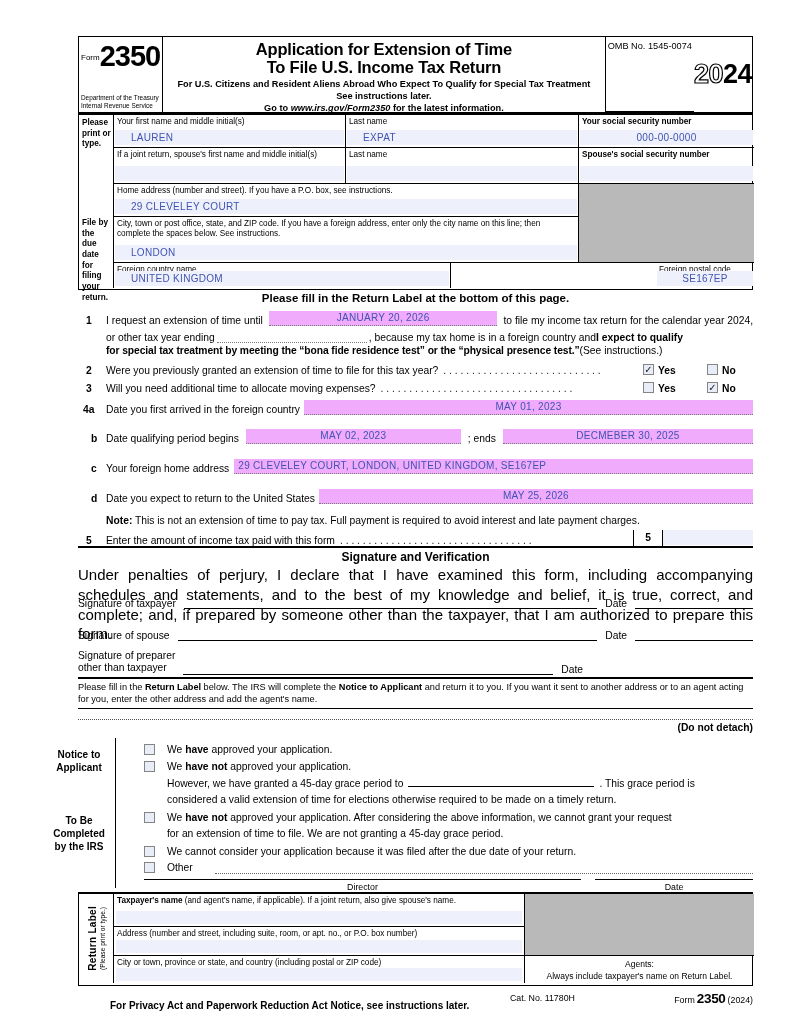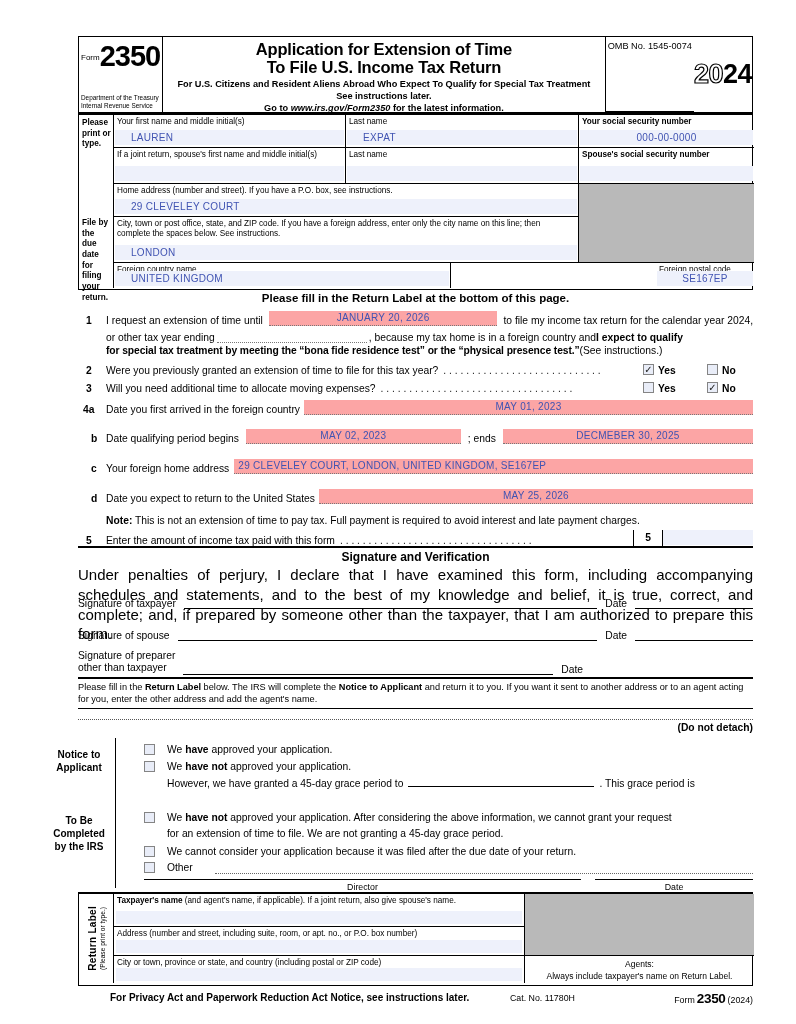--- a/index.html
+++ b/index.html
@@ -42,21 +42,21 @@
 
   
   .banner { left: 78px; top: 292px; width: 675px; text-align: center; font-size: 11.5px; font-weight: bold; }
 
   
   .lines { left: 78px; top: 309px; width: 675px; height: 237px; font-size: 10.3px; }
   .lrow { position: absolute; left: 0; right: 0; display: flex; align-items: flex-end; }
   .num { flex: 0 0 28px; font-weight: bold; padding-left: 8px; }
   .num4a { padding-left: 5px; } .numsub { padding-left: 13px; }
   .ind { margin-left: 28px; }
-  .ffield { background: #fca5a5; border-bottom: 1px dotted #777; color: #4053b2; font-size: 10px;
+  .ffield { background: #f0abfc; border-bottom: 1px dotted #777; color: #4053b2; font-size: 10px;
             height: 15px; line-height: 14px; text-align: center; letter-spacing: 0.3px; }
   .fleft { text-align: left; padding-left: 4px; }
   .blankf { border-bottom: 1px dotted #777; height: 15px; }
   .dots { flex: 1 1 auto; overflow: hidden; white-space: nowrap; margin: 0 5px; color: #222; }
   .ckgrp { display: flex; align-items: flex-end; }
   .ck { width: 11px; height: 11px; border: 1px solid #848484; background: #e9edf8; font-size: 10px;
         line-height: 10px; text-align: center; color: #1a1a1a; margin: 0 4px 1px 0; font-weight: bold; }
   .yesw { flex: 0 0 64px; } .now { flex: 0 0 46px; }
   .box5 { flex: 0 0 30px; border-left: 1.2px solid #000; border-right: 1.2px solid #000; font-weight: bold;
           text-align: center; height: 16px; line-height: 15px; }
@@ -93,21 +93,21 @@
   .rl-side { position: absolute; left: 0; top: 0; width: 35px; height: 89px; border-right: 1px solid #000;
              display: flex; align-items: center; justify-content: center; gap: 1px; }
   .vtext { writing-mode: vertical-rl; transform: rotate(180deg); }
   .vt1 { font-size: 10px; font-weight: bold; letter-spacing: 0.3px; }
   .vt2 { font-size: 6.6px; }
   .rl-strip { position: absolute; left: 2px; right: 2px; bottom: 2px; height: 13px; background: #eef1fb; }
   .agents { position: absolute; left: 445px; top: 62px; width: 230px; height: 27px; text-align: center; font-size: 8.5px; line-height: 1.45; padding-top: 2px; }
 
   
   .foot { left: 78px; top: 991px; width: 675px; height: 16px; }
-  .fpriv { position: absolute; left: 0; top: 1px; font-size: 10px; font-weight: bold; padding-left: 32px; }
+  .fpriv { position: absolute; left: 0; top: 9px; font-size: 10px; font-weight: bold; padding-left: 32px; }
   .fcat { position: absolute; left: 432px; top: 2px; font-size: 8.8px; }
   .fform { position: absolute; right: 0; top: 0; display: inline-flex; align-items: baseline; font-size: 8.8px; }
   .fform .fnum { font-size: 13.5px; font-weight: bold; margin: 0 2px; letter-spacing: -0.3px; }
 </style>
 </head>
 <body>
 
 <div class="page">
 
   <div class="abs hdr">
@@ -323,20 +323,21 @@
     <div class="irow" style="top:4px;">
       <span class="ck"></span>
       <span><span>We </span><span class="b">have</span><span> approved your application.</span></span>
     </div>
 
     <div class="irow" style="top:21px;">
       <span class="ck"></span>
       <div>
         <div><span>We </span><span class="b">have not</span><span> approved your application.</span></div>
         <div><span>However, we have granted a 45-day grace period to</span><span class="graceline"></span><span>. This grace period is</span></div>
+        <div>considered a valid extension of time for elections otherwise required to be made on a timely return.</div>
       </div>
     </div>
 
     <div class="irow" style="top:72px;">
       <span class="ck"></span>
       <div>
         <div><span>We </span><span class="b">have not</span><span> approved your application. After considering the above information, we cannot grant your request</span></div>
         <div>for an extension of time to file. We are not granting a 45-day grace period.</div>
       </div>
     </div>

